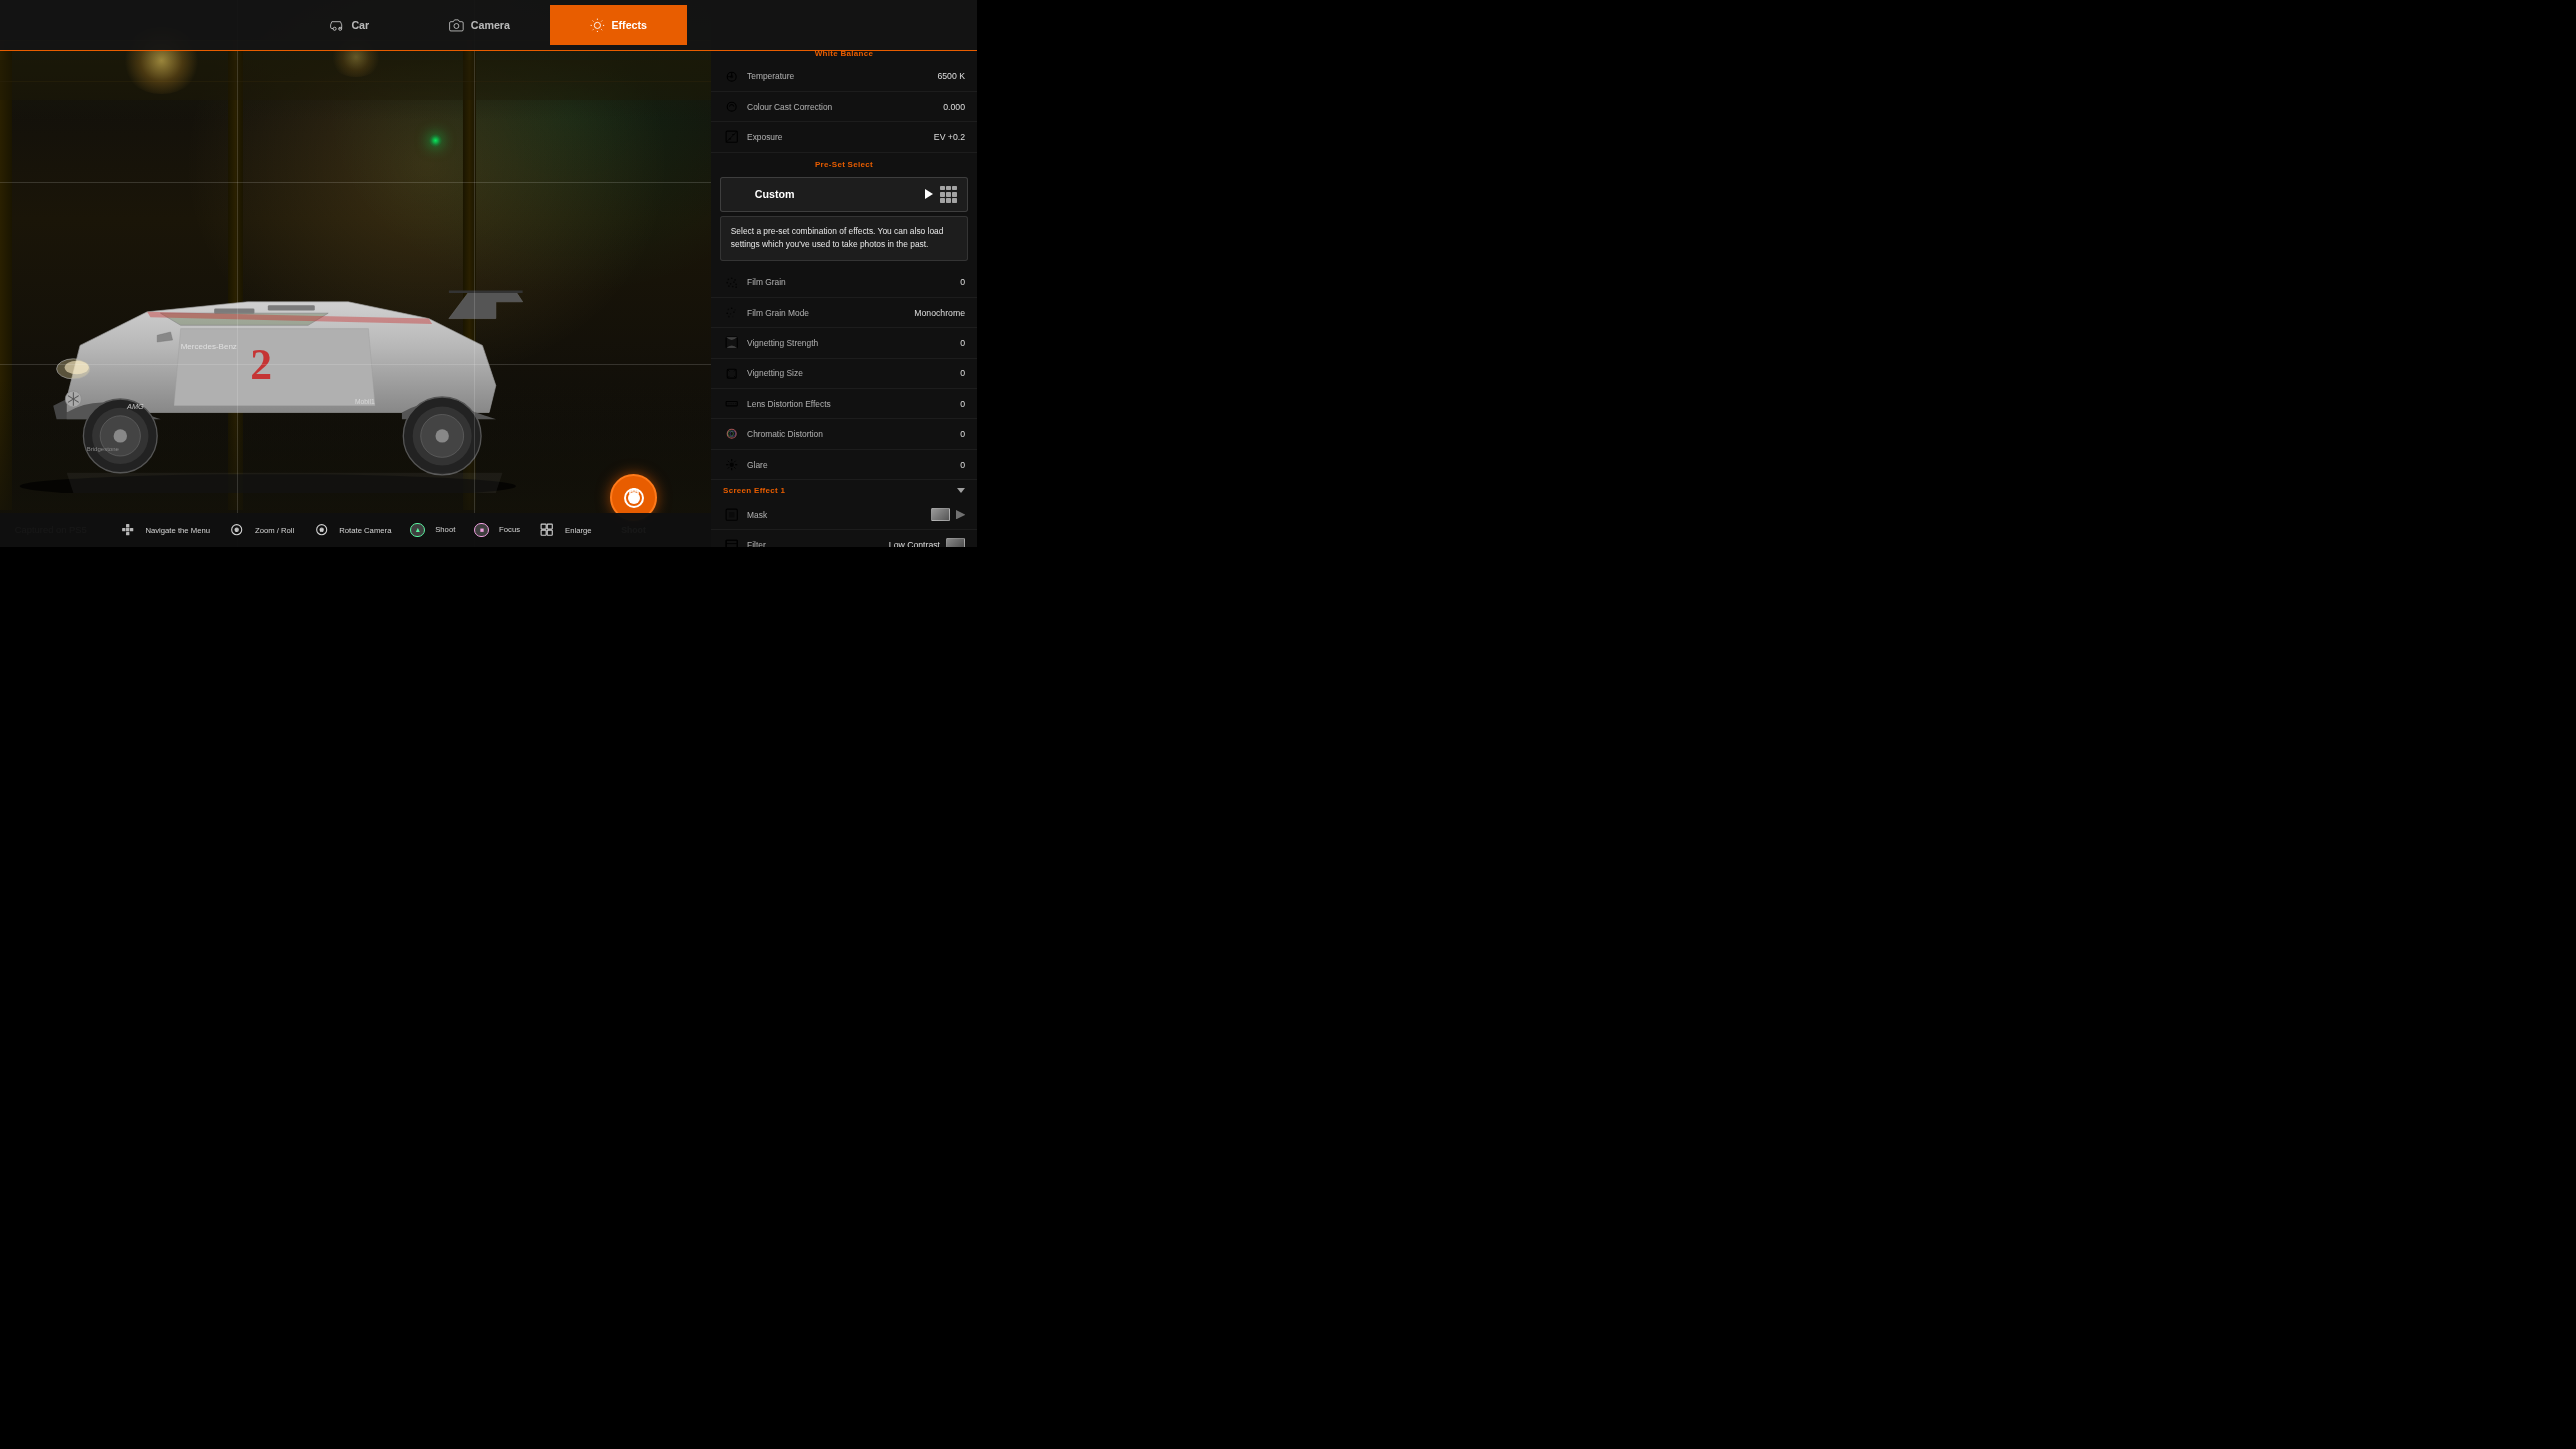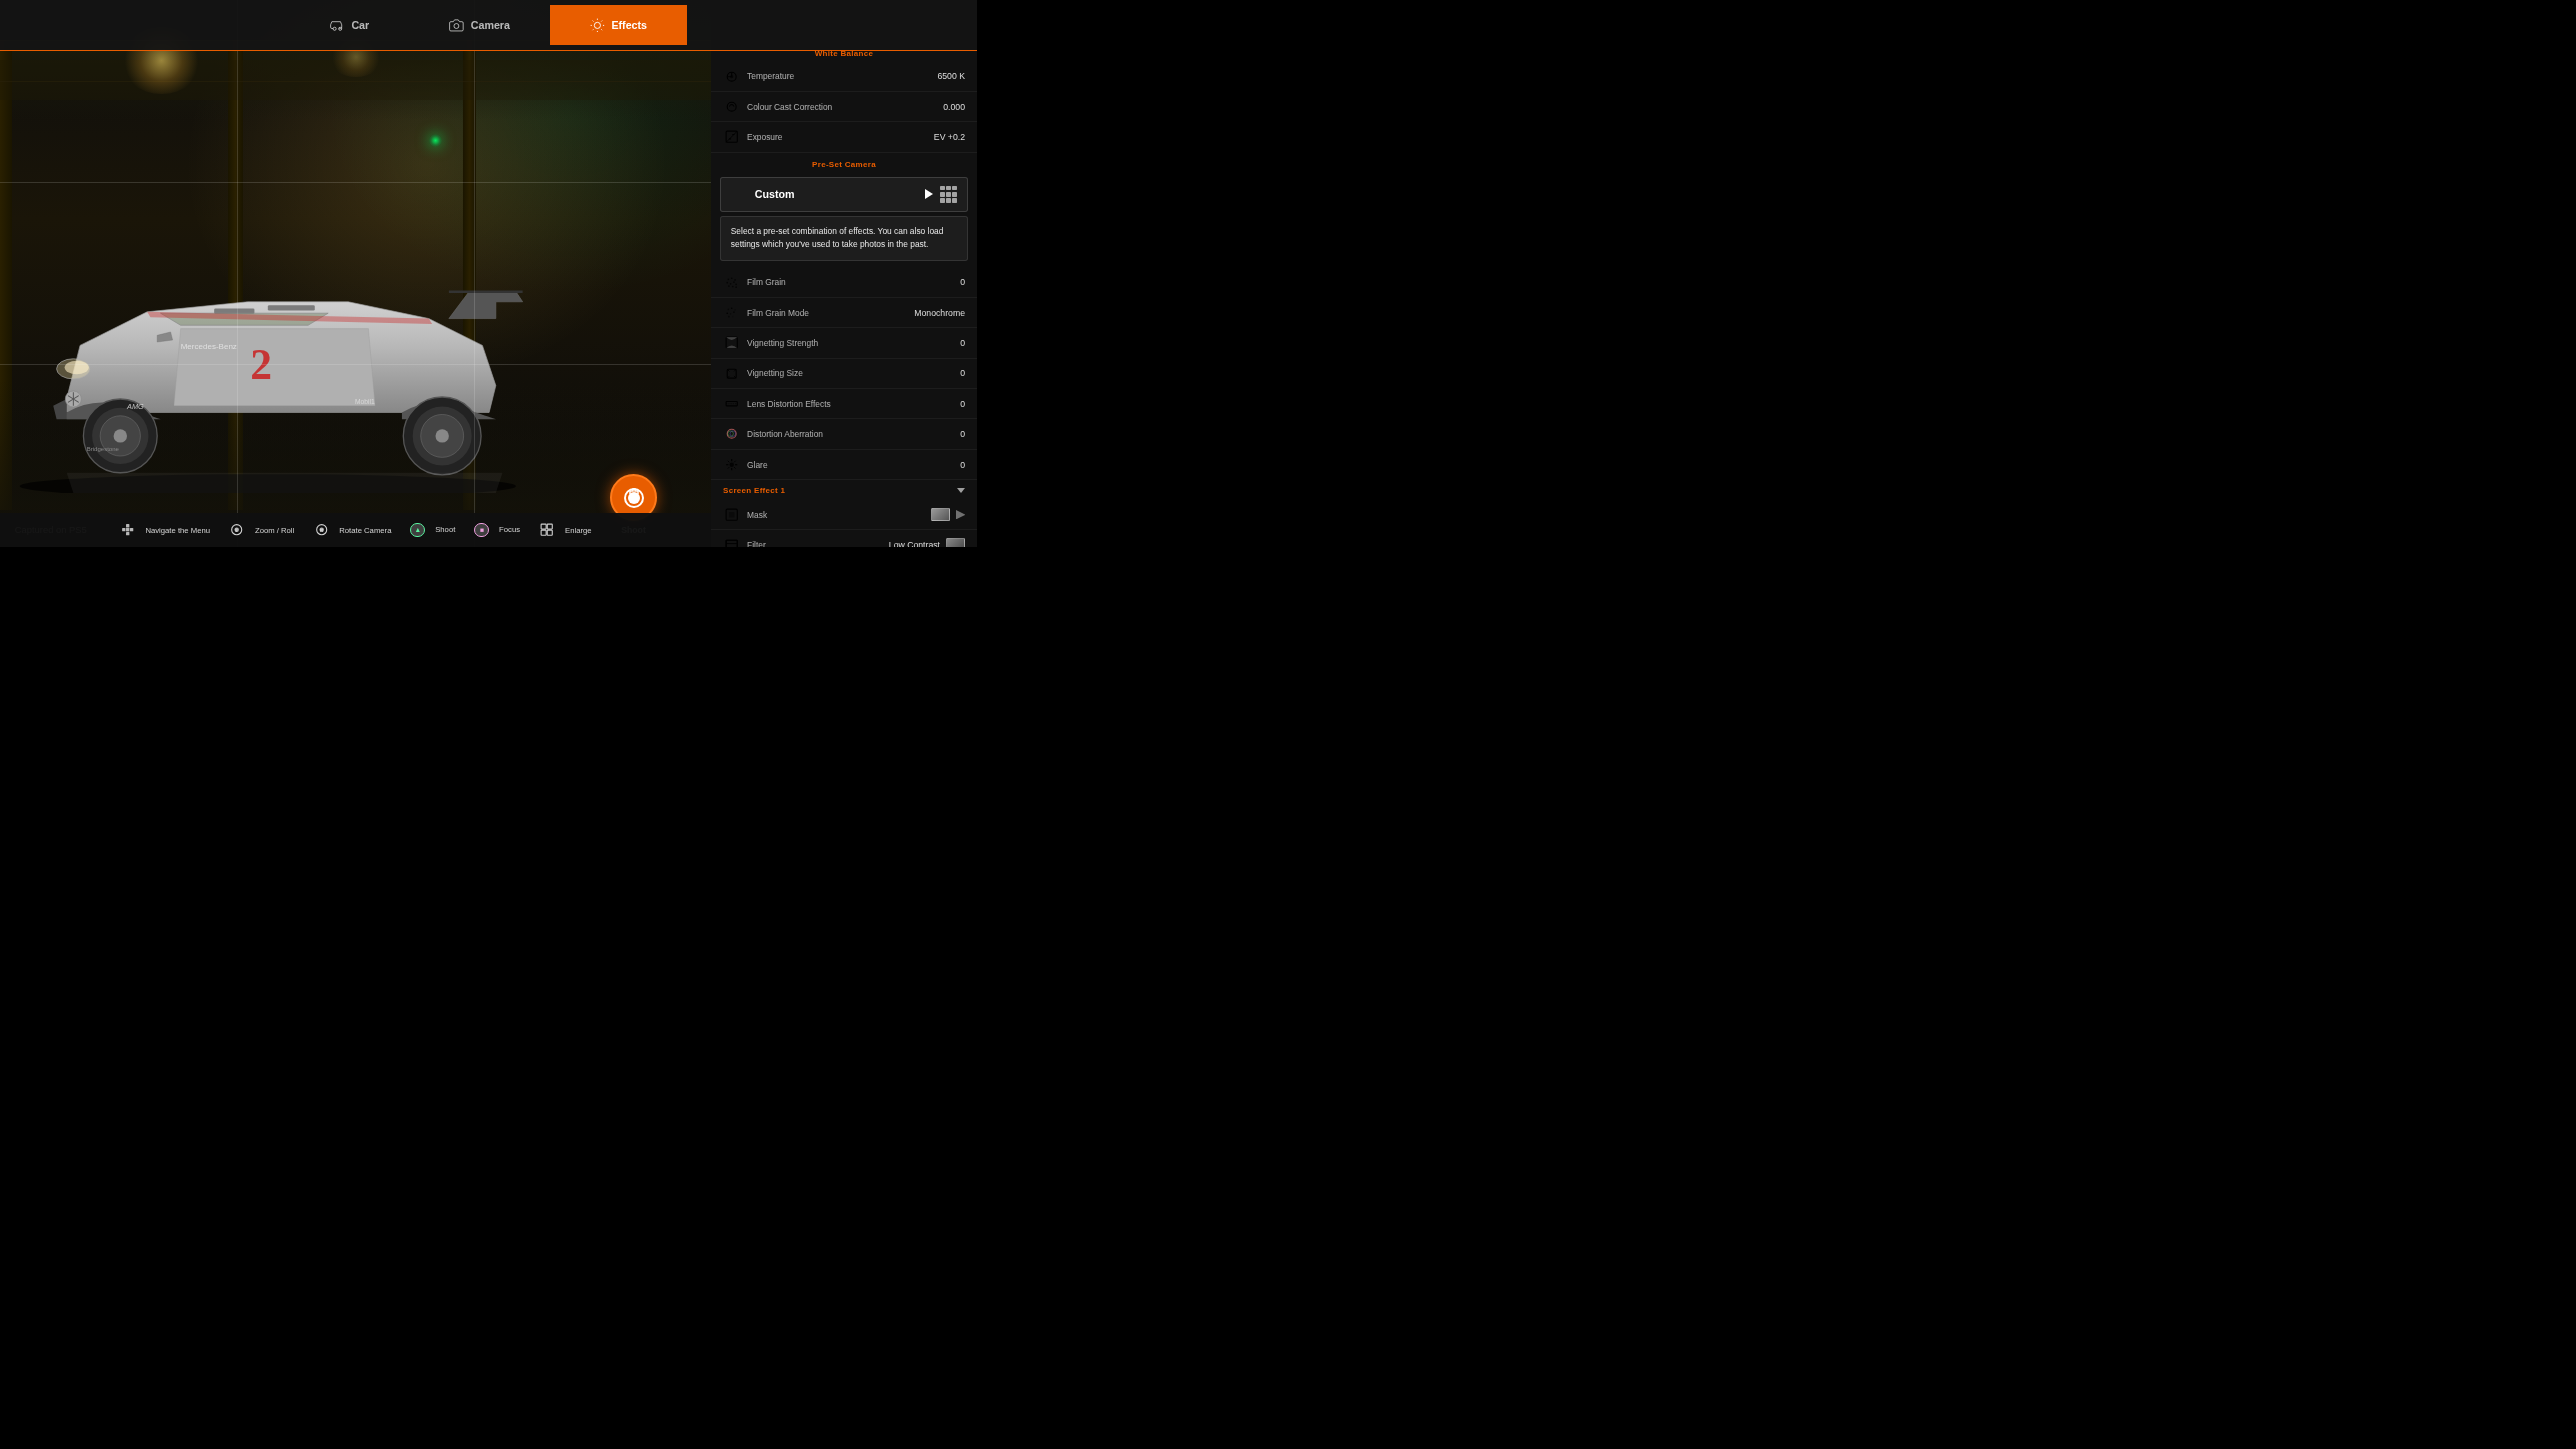--- a/index.html
+++ b/index.html
@@ -616,21 +616,21 @@
           <rect x="2" y="2" width="20" height="20" rx="2" fill="none" stroke="currentColor" stroke-width="2"></rect>
           <path d="M 2 22 L 22 2" stroke="currentColor" stroke-width="1.5"></path>
           <rect x="13" y="7" width="4" height="2" rx="0.5" fill="currentColor"></rect>
           <rect x="7" y="15" width="4" height="2" rx="0.5" fill="currentColor"></rect>
         </svg>
       </div>
       <span class="setting-name">Exposure</span>
       <span class="setting-value">EV +0.2</span>
     </div>
 
-    <div class="section-header">Pre-Set Camera</div>
+    <div class="section-header">Pre-Set Select</div>
 
     <div class="preset-row">
       <span class="preset-name">Custom</span>
       <div class="cursor-arrow"></div>
       <div class="preset-grid-icon">
         <span></span>
           <span></span>
           <span></span>
         <span></span>
           <span></span>
@@ -718,21 +718,21 @@
     </div>
 
     <div class="setting-row">
       <div class="setting-icon">
         <svg viewBox="0 0 24 24">
           <circle cx="12" cy="12" r="8" fill="none" stroke="rgba(200,100,100,0.8)" stroke-width="2"></circle>
           <circle cx="10" cy="12" r="5" fill="none" stroke="rgba(100,200,100,0.5)" stroke-width="1.5"></circle>
           <circle cx="14" cy="12" r="5" fill="none" stroke="rgba(100,100,200,0.5)" stroke-width="1.5"></circle>
         </svg>
       </div>
-      <span class="setting-name">Distortion Aberration</span>
+      <span class="setting-name">Chromatic Distortion</span>
       <span class="setting-value">0</span>
     </div>
 
     <div class="setting-row">
       <div class="setting-icon">
         <svg viewBox="0 0 24 24">
           <circle cx="12" cy="12" r="4" fill="currentColor" opacity="0.8"></circle>
           <line x1="12" y1="2" x2="12" y2="6" stroke="currentColor" stroke-width="2"></line>
           <line x1="12" y1="18" x2="12" y2="22" stroke="currentColor" stroke-width="2"></line>
           <line x1="2" y1="12" x2="6" y2="12" stroke="currentColor" stroke-width="2"></line>

